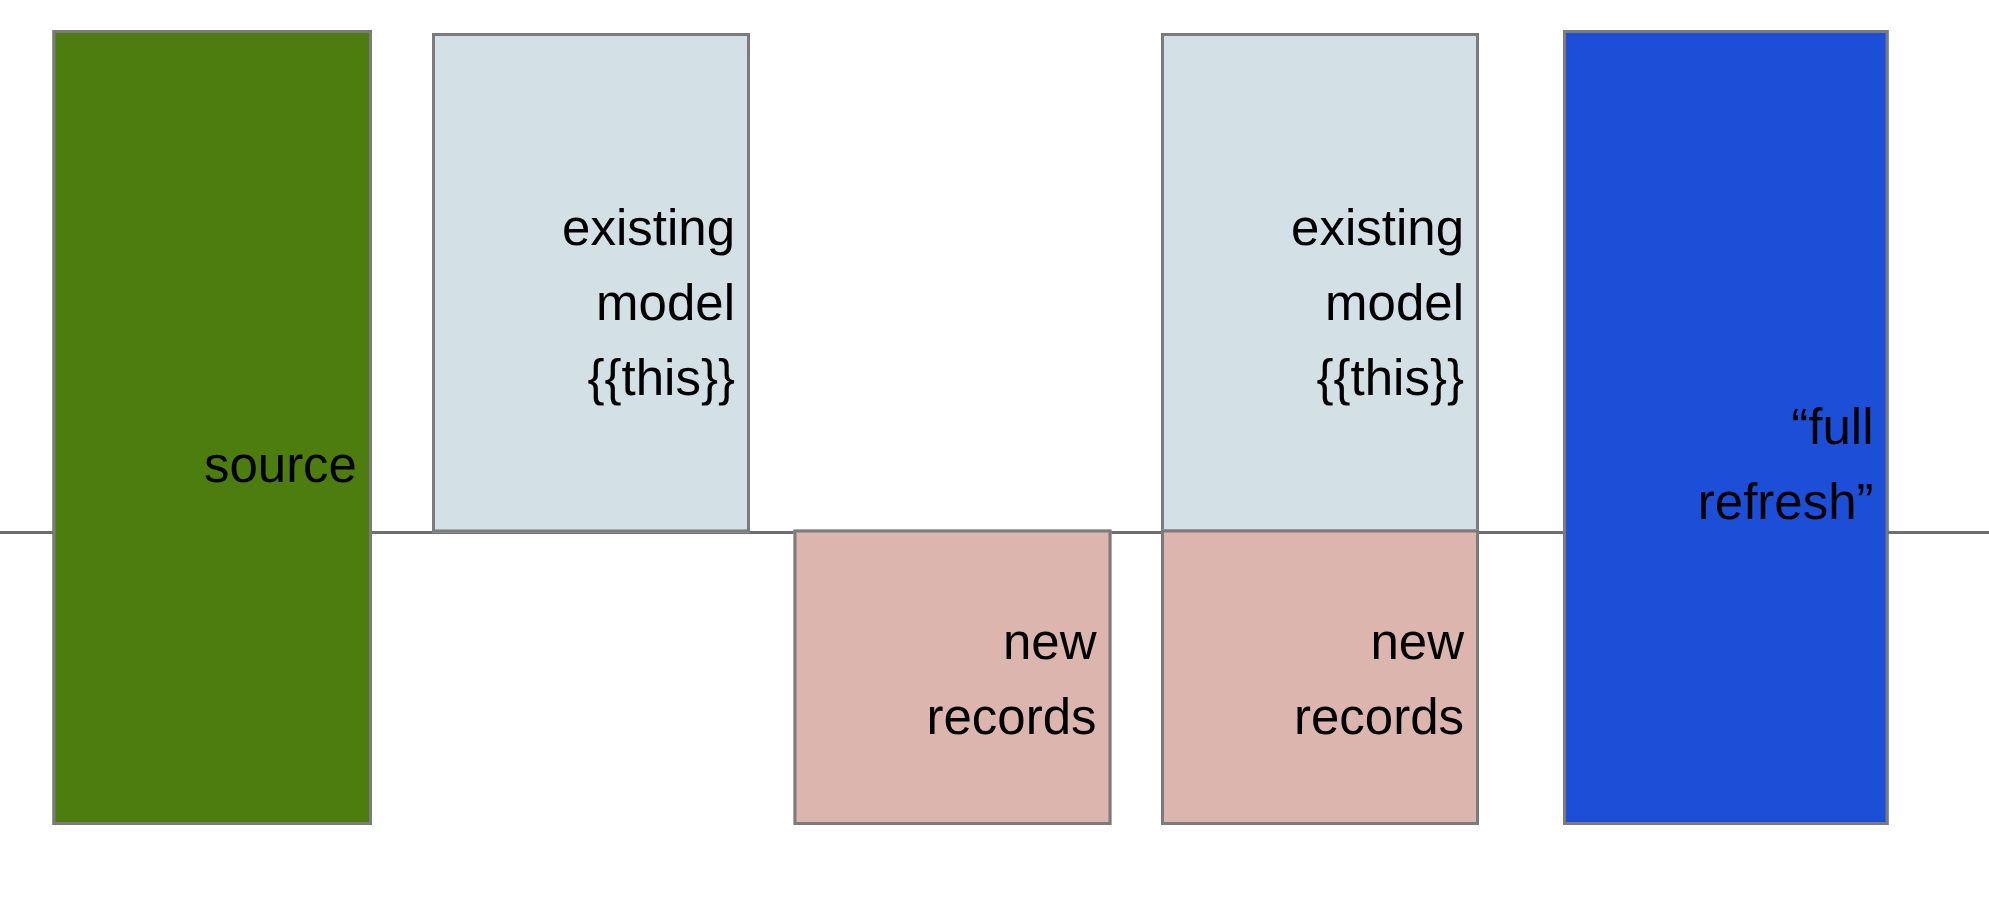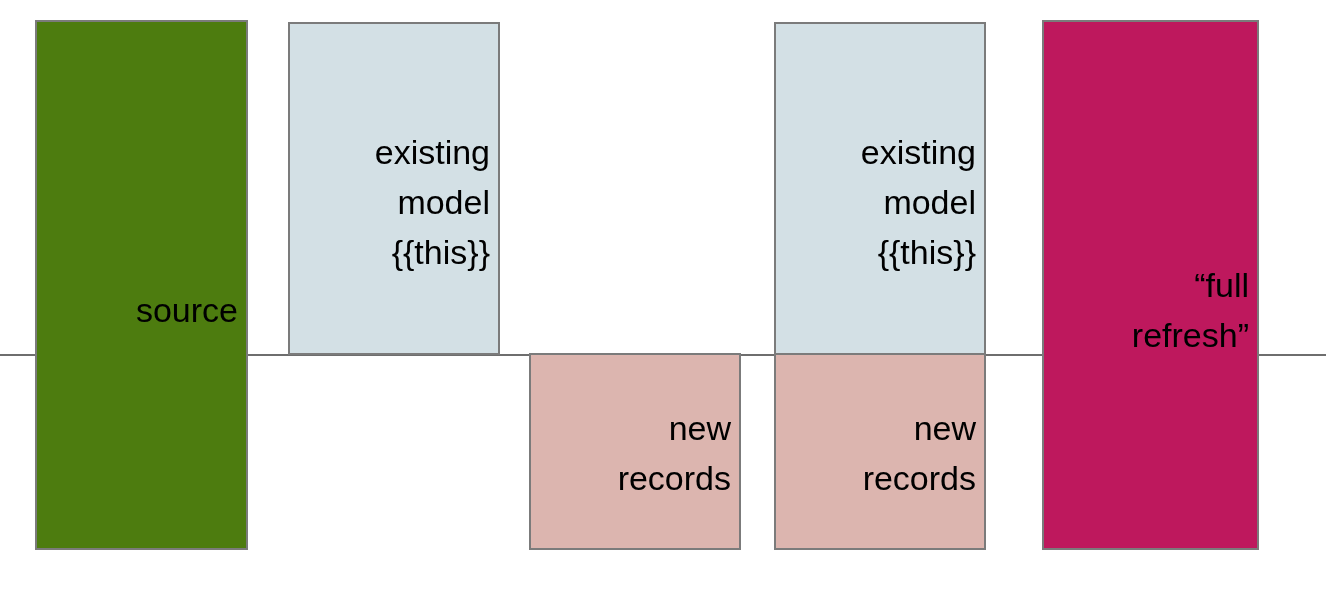--- a/index.html
+++ b/index.html
@@ -142,18 +142,18 @@
     <div class="box-text" style="color: rgb(0, 0, 0);">existing
 model
 {{this}}</div>
   </div>
 
   <div class="box" id="box-new-records-2" style="background: rgb(220, 181, 175); border-color: rgb(123, 123, 123);">
     <div class="box-text" style="color: rgb(0, 0, 0);">new
 records</div>
   </div>
 
-  <div class="box" id="box-full-refresh" style="background: #be185d; border-color: rgb(123, 123, 123);">
+  <div class="box" id="box-full-refresh" style="background: #1d4ed8; border-color: rgb(123, 123, 123);">
     <div class="box-text" style="color: rgb(0, 0, 0);">“full
 refresh”</div>
   </div>
 
 </div>
 
 </body></html>

